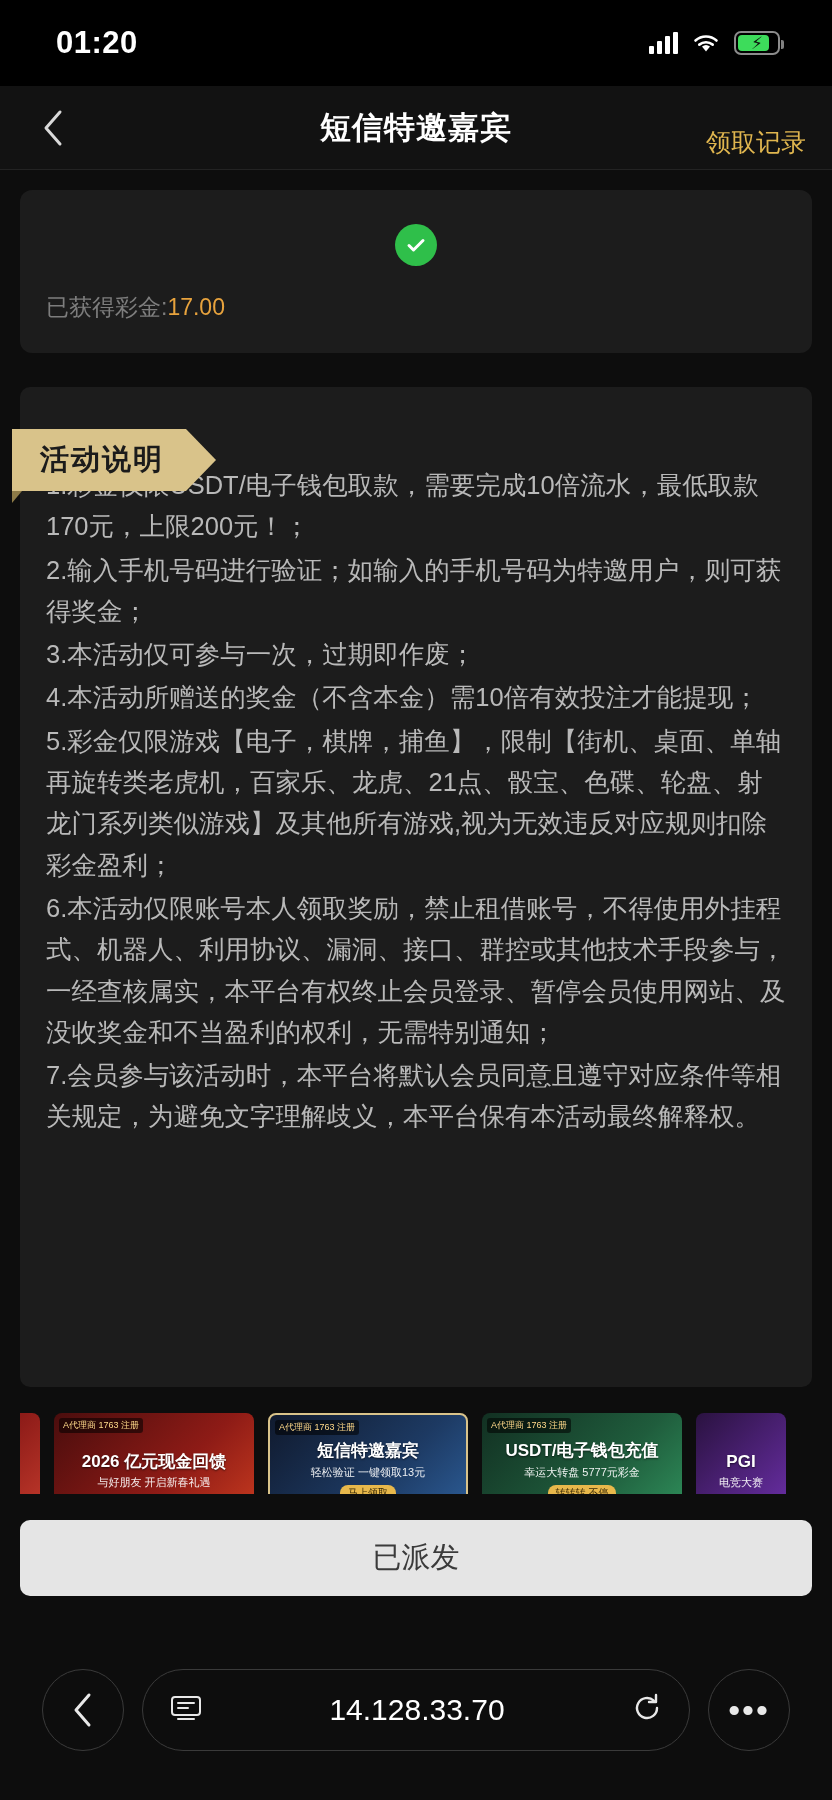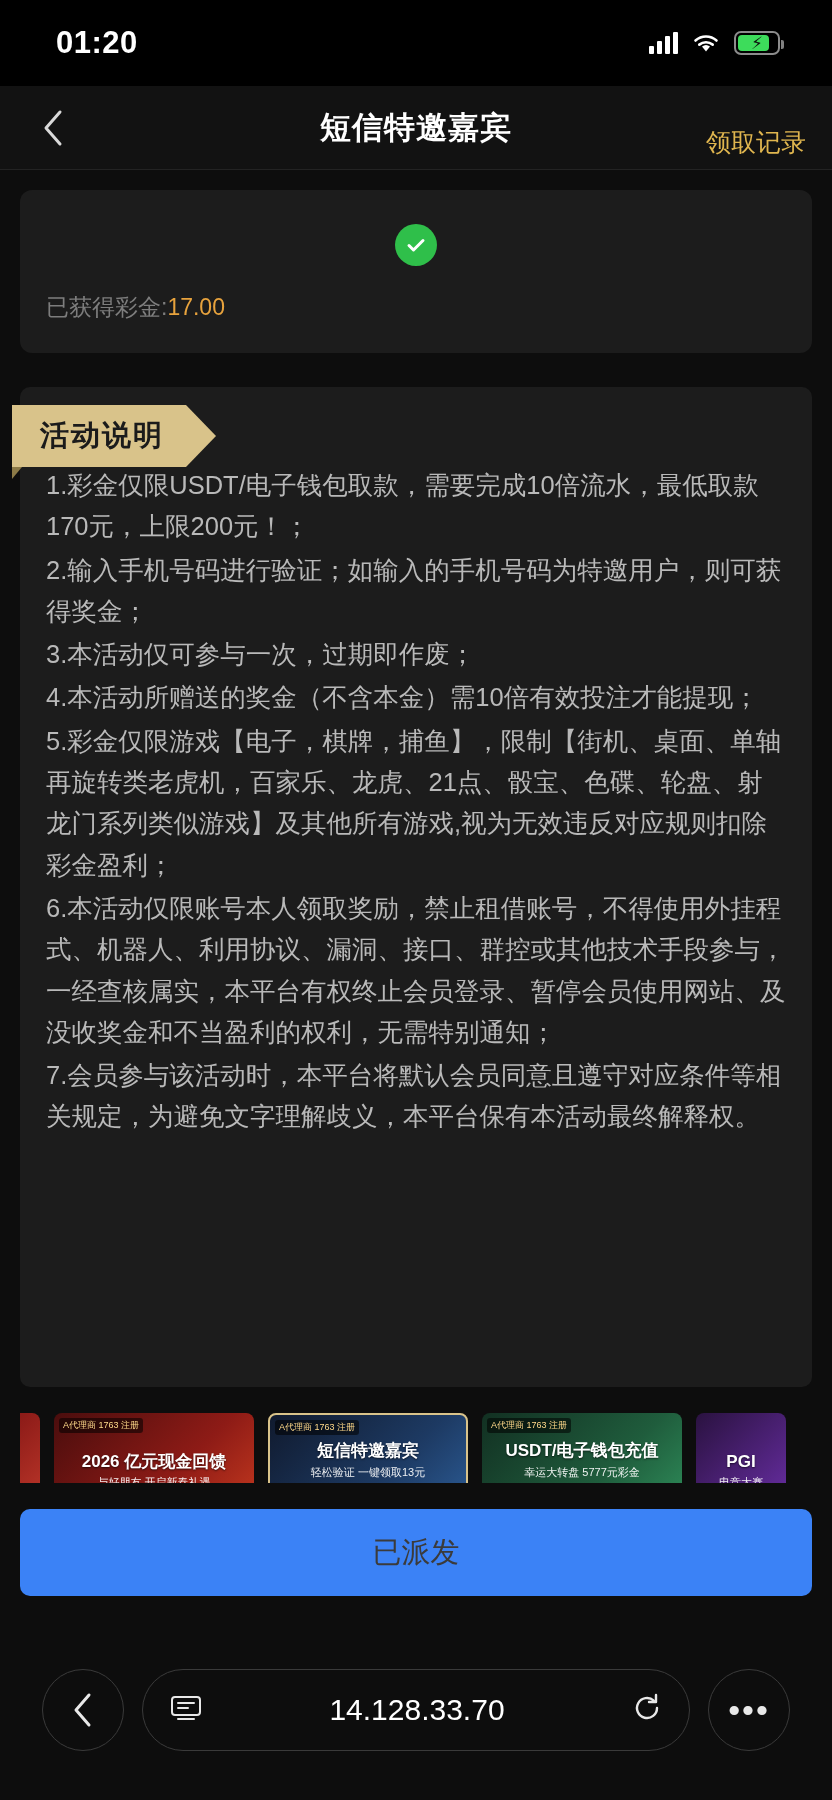--- a/index.html
+++ b/index.html
@@ -159,21 +159,21 @@
   
   .rules {
     background: #1c1c1c;
     border-radius: 10px;
     position: relative;
     padding: 78px 26px 34px 26px;
     min-height: 1000px;
   }
   .ribbon {
     position: absolute;
-    top: 18px;
+    top: 42px;
     left: -8px;
     height: 62px;
     background: #d9c38a;
     display: flex;
     align-items: center;
     padding: 0 22px 0 28px;
     color: #1b1b1b;
     font-size: 29px;
     font-weight: bold;
     letter-spacing: 2px;
@@ -264,23 +264,23 @@
   }
 
   
   .action-wrap {
     padding: 26px 20px 24px 20px;
     background: #0d0d0d;
     flex: 0 0 auto;
   }
   .action-btn {
     width: 100%;
-    height: 87px;
+    height: 76px;
     border-radius: 10px;
-    background: #3b82f6;
+    background: #e5e5e5;
     color: #3b3b3b;
     border: none;
     font-size: 29px;
     font-family: inherit;
     display: flex;
     align-items: center;
     justify-content: center;
   }
 
   

